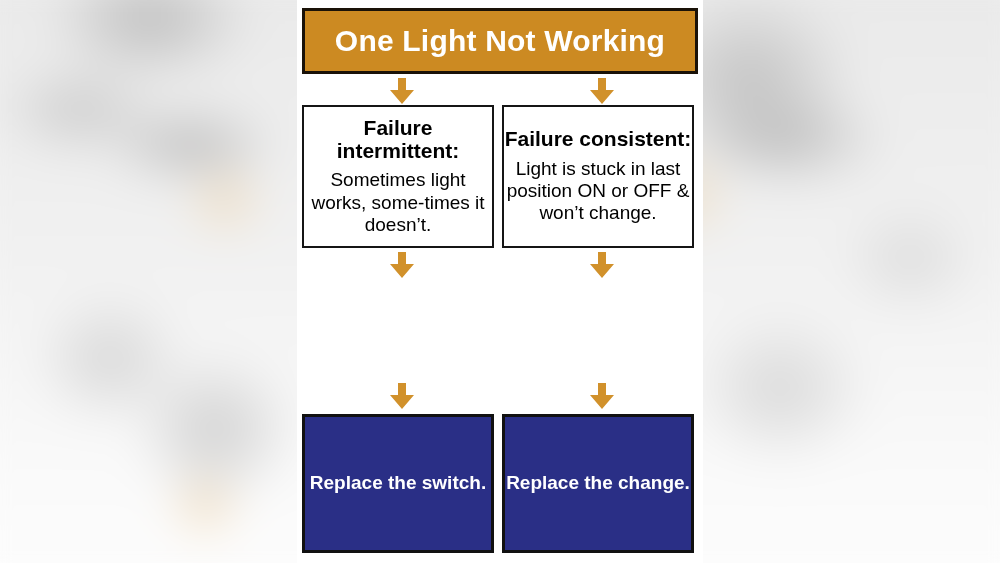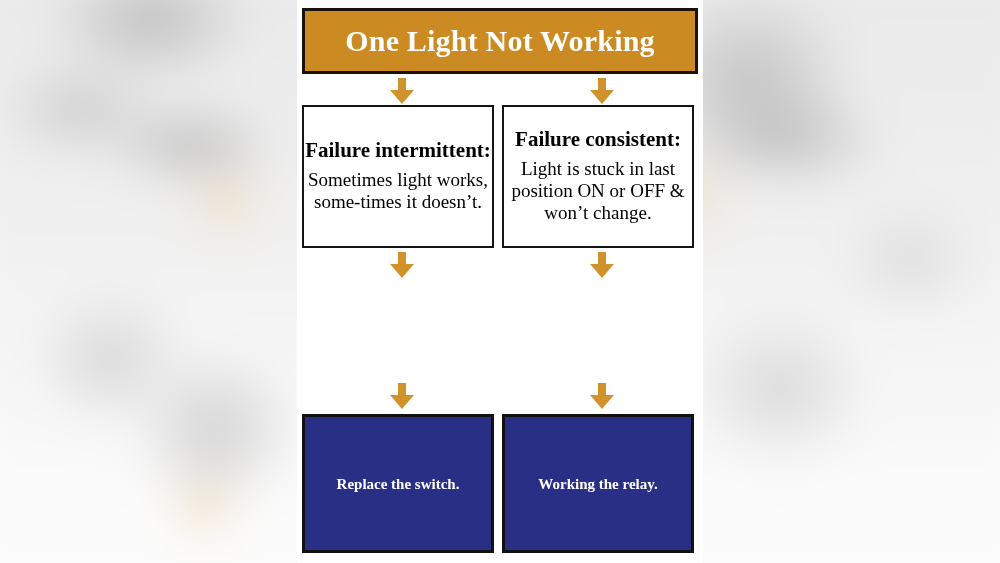--- a/index.html
+++ b/index.html
@@ -40,21 +40,20 @@
   
   #panel {
     position: absolute;
     left: 297px;
     top: 0;
     width: 406px;
     height: 563px;
     background: #ffffff;
     box-sizing: border-box;
     padding: 0;
-    font-family: Liberation Serif, serif;
   }
 
   
   .header-box {
     position: absolute;
     left: 5px;
     top: 8px;
     width: 396px;
     height: 66px;
     box-sizing: border-box;
@@ -107,21 +106,21 @@
     margin-bottom: 7px;
   }
   .box-text {
     font-size: 19px;
     color: #000000;
     line-height: 1.17;
   }
   .box-blue .box-text {
     color: #ffffff;
     font-weight: bold;
-    font-size: 15px;
+    font-size: 19px;
     line-height: 1.2;
   }
 
   
   .col-left  { left: 5px;   width: 192px; }
   .col-right { left: 205px; width: 192px; }
 
   .row2 { top: 105px; height: 143px; }
   .row3 { top: 283px; height: 95px;  }
   .row4 { top: 414px; height: 139px; }
@@ -188,16 +187,16 @@
     <svg viewBox="0 0 26 26" xmlns="http://www.w3.org/2000/svg">
       <polygon points="9,0 17,0 17,12 25,12 13,26 1,12 9,12" fill="#d1912b"></polygon>
     </svg>
   </div>
 
   <div class="box box-blue col-left row4">
     <div class="box-text">Replace the switch.</div>
   </div>
 
   <div class="box box-blue col-right row4">
-    <div class="box-text">Working the relay.</div>
+    <div class="box-text">Replace the change.</div>
   </div>
 
 </div>
 
 </body></html>

